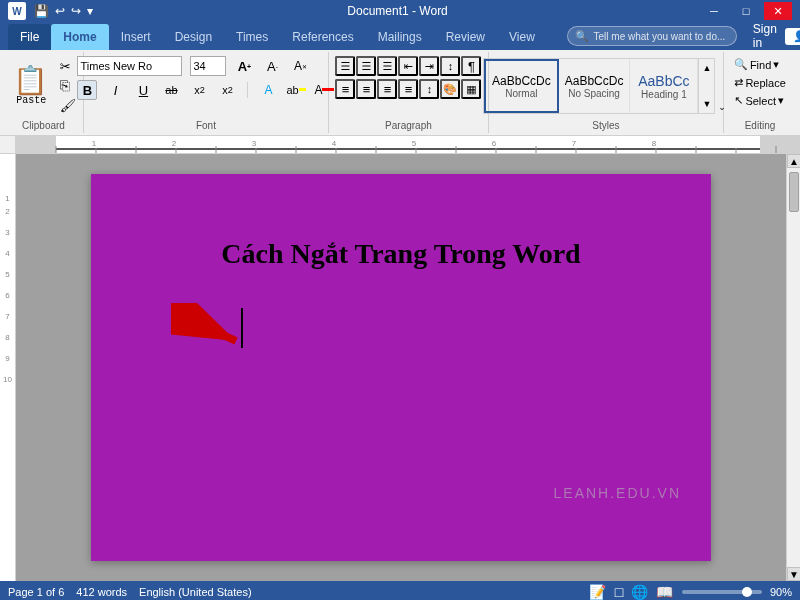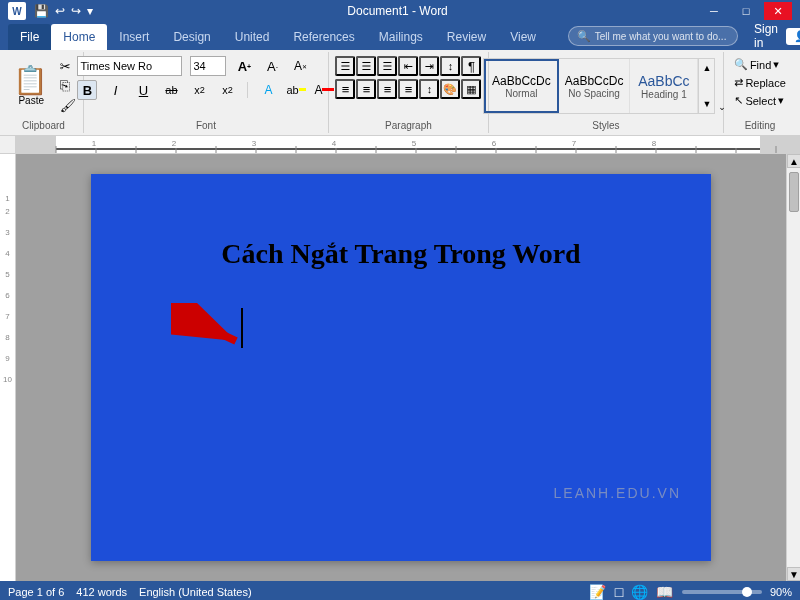--- a/index.html
+++ b/index.html
@@ -31,21 +31,21 @@
     #quick-access span { font-size: 12px; color: white; cursor: pointer; padding: 0 2px; }
     #ribbon-tabs {
       display: flex; align-items: flex-end; height: 28px;
       background: #2b579a; padding: 0 4px;
     }
     .ribbon-tab {
       padding: 4px 12px; font-size: 12px; color: #c8d8f0; cursor: pointer;
       height: 26px; display: flex; align-items: center; border-radius: 3px 3px 0 0;
     }
     .ribbon-tab.active {
-      background: #ffffff; color: #2b579a; font-weight: 400;
+      background: #7dd3fc; color: #2b579a; font-weight: 700;
     }
     #ribbon-content {
       background: #f0f0f0; border-bottom: 1px solid #d0d0d0; padding: 2px 4px;
       display: flex; align-items: stretch; min-height: 82px;
     }
     .ribbon-group {
       display: flex; flex-direction: column; align-items: center;
       padding: 2px 6px; border-right: 1px solid #d0d0d0; min-width: 40px;
     }
     .ribbon-group:last-child { border-right: none; }
@@ -119,21 +119,21 @@
       width: 16px; background: #f0f0f0; border-right: 1px solid #d0d0d0; flex-shrink: 0;
       display: flex; flex-direction: column; align-items: center; font-size: 8px; color: #888;
       padding-top: 40px;
     }
 
     #doc-area {
       flex: 1; overflow: auto; background: #a0a0a0; padding: 20px; display: flex; justify-content: center;
     }
 
     #document {
-      background: #1d4ed8; width: 620px; min-height: 380px; padding: 60px 80px 60px 80px;
+      background: #a21caf; width: 620px; min-height: 380px; padding: 60px 80px 60px 80px;
       box-shadow: 0 2px 8px rgba(0,0,0,0.3); position: relative;
     }
 
     #doc-title {
       font-family: 'Times New Roman', serif; font-size: 28px; font-weight: bold;
       text-align: center; line-height: 1.4; margin-bottom: 20px;
     }
 
     #doc-cursor-area {
       position: relative; margin-top: 10px; height: 60px;
@@ -200,21 +200,21 @@
     <span style="background:#e81123 !important;">✕</span>
   </div>
 </div>
 
 <div id="ribbon-topbar">
   <div id="ribbon-tabs" style="display:flex; align-items:flex-end; flex:1;">
     <div class="ribbon-tab" style="background:#1e4a85; color:white; font-weight:500;">File</div>
     <div class="ribbon-tab active">Home</div>
     <div class="ribbon-tab">Insert</div>
     <div class="ribbon-tab">Design</div>
-    <div class="ribbon-tab">United</div>
+    <div class="ribbon-tab">Times</div>
     <div class="ribbon-tab">References</div>
     <div class="ribbon-tab">Mailings</div>
     <div class="ribbon-tab">Review</div>
     <div class="ribbon-tab">View</div>
   </div>
   <div style="display:flex; align-items:center; gap:8px; margin-left:auto; padding:0 8px;">
     <div id="tellme-box" style="display:flex; align-items:center; border:1px solid rgba(255,255,255,0.4); background:rgba(255,255,255,0.15); padding:2px 8px; height:20px; min-width:170px; font-size:11px; color:rgba(255,255,255,0.8); border-radius:10px; gap:4px;">
       <span>🔍</span>
       <span style="font-size:10px;">Tell me what you want to do...</span>
     </div>
@@ -225,21 +225,21 @@
     </div>
   </div>
 </div>
 
 <div id="ribbon-content">
 
   <div class="ribbon-group" id="clipboard-group" style="min-width:70px;">
     <div class="ribbon-group-content" style="flex-direction:row; align-items:center; gap:2px;">
       <div class="paste-btn">
         <div style="font-size:28px; line-height:1;">📋</div>
-        <div style="font-size:10px;">Paste</div>
+        <div style="font-size:10px;font-family:Liberation Mono, monospace;">Paste</div>
       </div>
       <div style="display:flex; flex-direction:column; gap:2px; justify-content:center;">
         <div class="small-btn" style="font-size:13px;">✂</div>
         <div class="small-btn" style="font-size:13px;">⎘</div>
         <div class="small-btn" style="font-size:13px;">🖌</div>
       </div>
     </div>
     <div class="ribbon-group-label">Clipboard</div>
   </div>
 

